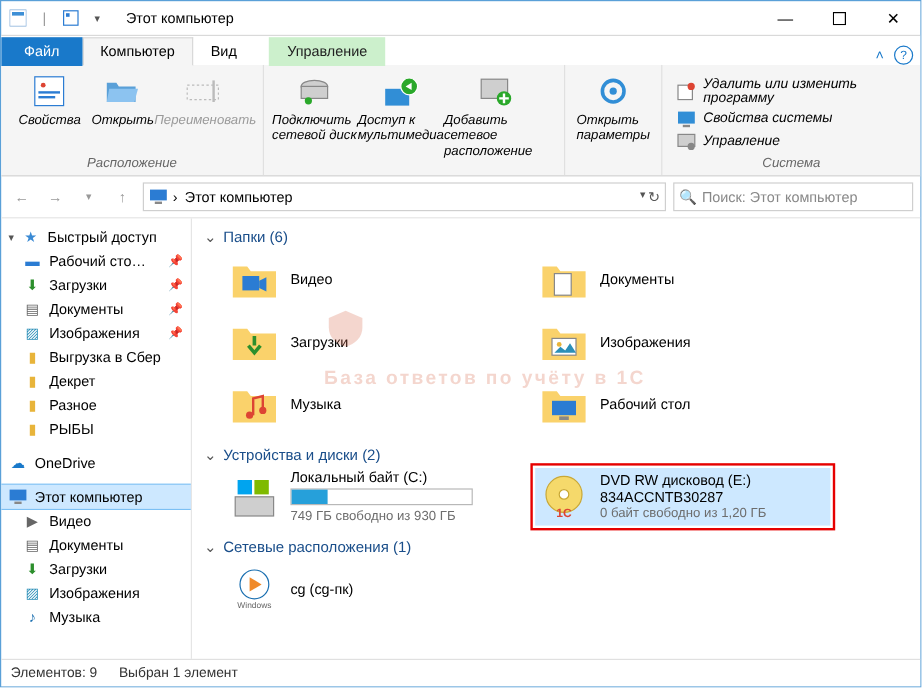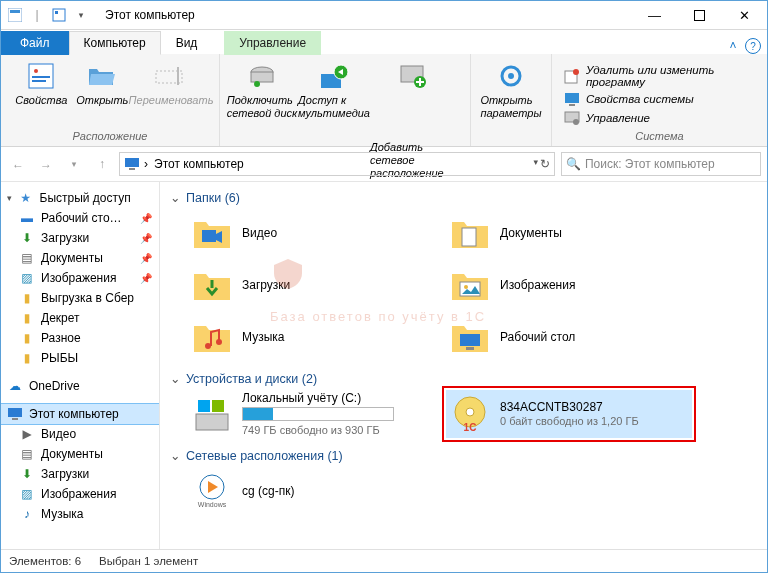--- a/index.html
+++ b/index.html
@@ -19,21 +19,21 @@
   .tab.active{background:#f5f5f5;border-color:#d9d9d9;border-bottom-color:#f5f5f5;}
   .tab.green{background:#ccf0cc;color:#222;}
   .tabs-right{margin-left:auto;display:flex;align-items:center;gap:4px;padding-right:6px;}
   .tabs-right .ic{width:16px;height:16px;display:flex;align-items:center;justify-content:center;color:#1979ca;}
   
   .ribbon{background:#f5f5f5;border-bottom:1px solid #d5d5d5;display:flex;height:92px;}
   .rgroup{display:flex;flex-direction:column;border-right:1px solid #e0e0e0;font-style:italic;}
   .rgroup-body{flex:1;display:flex;align-items:flex-start;padding:4px 6px 0;}
   .rgroup-label{text-align:center;font-size:11px;color:#666;padding:2px 0 4px;}
   .rbtn{display:flex;flex-direction:column;align-items:center;width:72px;text-align:left;font-size:11px;line-height:13px;padding-top:2px;}
-  .rbtn.big{width:86px;gap:47px;}
+  .rbtn.big{width:86px;}
   .rbtn-ico{width:32px;height:32px;margin-bottom:2px;display:flex;align-items:center;justify-content:center;}
   .rbtn.disabled{color:#9a9a9a;}
   .rlist{display:flex;flex-direction:column;gap:3px;padding:2px 6px;font-size:11.5px;}
   .rlist-item{display:flex;align-items:center;gap:6px;}
   .rlist-ico{width:16px;height:16px;display:flex;align-items:center;justify-content:center;}
   
   .addressrow{height:30px;display:flex;align-items:center;gap:6px;padding:2px 6px;border-bottom:1px solid #e5e5e5;}
   .navbtn{width:22px;height:22px;display:flex;align-items:center;justify-content:center;color:#999;}
   .addr{flex:1;height:22px;border:1px solid #cfcfcf;display:flex;align-items:center;padding:0 4px;gap:6px;font-size:12px;}
   .addr .crumb{display:flex;align-items:center;gap:4px;}
@@ -44,21 +44,21 @@
   .nav{width:158px;border-right:1px solid #e5e5e5;overflow:hidden;padding:6px 0;}
   .nav-item{display:flex;align-items:center;gap:6px;height:20px;padding:0 6px 0 18px;font-size:12px;white-space:nowrap;overflow:hidden;}
   .nav-item .pin{margin-left:auto;color:#6a6a6a;font-size:10px;}
   .nav-item.top{padding-left:6px;}
   .nav-item.sel{background:#cde8ff;outline:1px solid #7cc0f4;}
   .nav-spacer{height:8px;}
   .nav-ico{width:16px;height:16px;display:flex;align-items:center;justify-content:center;}
   
   .content{flex:1;overflow:hidden;position:relative;padding:4px 0 0 4px;}
   .watermark{position:absolute;top:74px;left:110px;font-size:34px;font-weight:600;color:rgba(210,90,60,0.25);pointer-events:none;line-height:1;}
-  .watermark .sub{font-size:13px;font-weight:400;letter-spacing:2px;}
+  .watermark .sub{font-size:16px;font-weight:700;letter-spacing:2px;}
   .group-head{display:flex;align-items:center;gap:6px;color:#1a4e8a;font-size:12.5px;margin:4px 0 2px 6px;}
   .caret{width:10px;text-align:center;color:#555;}
   .tilegrid{display:flex;flex-wrap:wrap;gap:4px 30px;padding:2px 0 6px 24px;}
   .tile{display:flex;align-items:center;gap:10px;width:220px;height:44px;padding:2px 4px;}
   .tile.selected{background:#cde8ff;outline:1px solid #7cc0f4;}
   .tile.redbox{outline:2px solid #e60000;outline-offset:2px;padding-right:8px;width:234px;}
   .tile-ico{width:40px;height:40px;display:flex;align-items:center;justify-content:center;}
   .tile-txt{display:flex;flex-direction:column;font-size:12px;line-height:14px;}
   .tile-sub{color:#6d6d6d;font-size:11px;}
   .prog{width:150px;height:12px;border:1px solid #b8b8b8;margin:2px 0;background:#fff;position:relative;}
@@ -436,36 +436,37 @@
       <div class="tilegrid">
         <div class="tile">
           <div class="tile-ico">
               <svg width="40" height="40">
                 <rect x="4" y="20" width="32" height="16" fill="#cfcfcf" stroke="#888"></rect>
                 <rect x="6" y="6" width="12" height="12" fill="#00a4ef"></rect>
                 <rect x="20" y="6" width="12" height="12" fill="#7fba00"></rect>
               </svg>
             </div>
           <div class="tile-txt">
-            <span>Локальный учёту (C:)</span>
+            <span>Локальный байт (C:)</span>
             <div class="prog">
                 <div class="prog-fill" style="width:20%"></div>
               </div>
             <span class="tile-sub">749 ГБ свободно из 930 ГБ</span>
           </div>
         </div>
         <div class="tile selected redbox">
           <div class="tile-ico">
               <svg width="40" height="40">
                 <circle cx="20" cy="18" r="15" fill="#f5d96b" stroke="#c9a836"></circle>
                 <circle cx="20" cy="18" r="4" fill="#fff" stroke="#c9a836"></circle>
                 <text x="20" y="37" font-size="10" fill="#d43" text-anchor="middle" font-weight="bold">1C</text>
               </svg>
             </div>
           <div class="tile-txt">
+            <span>DVD RW дисковод (E:)</span>
             <span>834ACCNTB30287</span>
             <span class="tile-sub">0 байт свободно из 1,20 ГБ</span>
           </div>
         </div>
       </div>
 
       <div class="group-head">
           <span class="caret">⌄</span>
           <span>Сетевые расположения (1)</span>
         </div>
@@ -480,16 +481,16 @@
             </div>
           <div class="tile-txt">
               <span>cg (cg-пк)</span>
             </div>
         </div>
       </div>
     </div>
   </div>
 
   <div class="status">
-    <span>Элементов: 6</span>
+    <span>Элементов: 9</span>
     <span>Выбран 1 элемент</span>
   </div>
 </div>
 
 </body></html>

